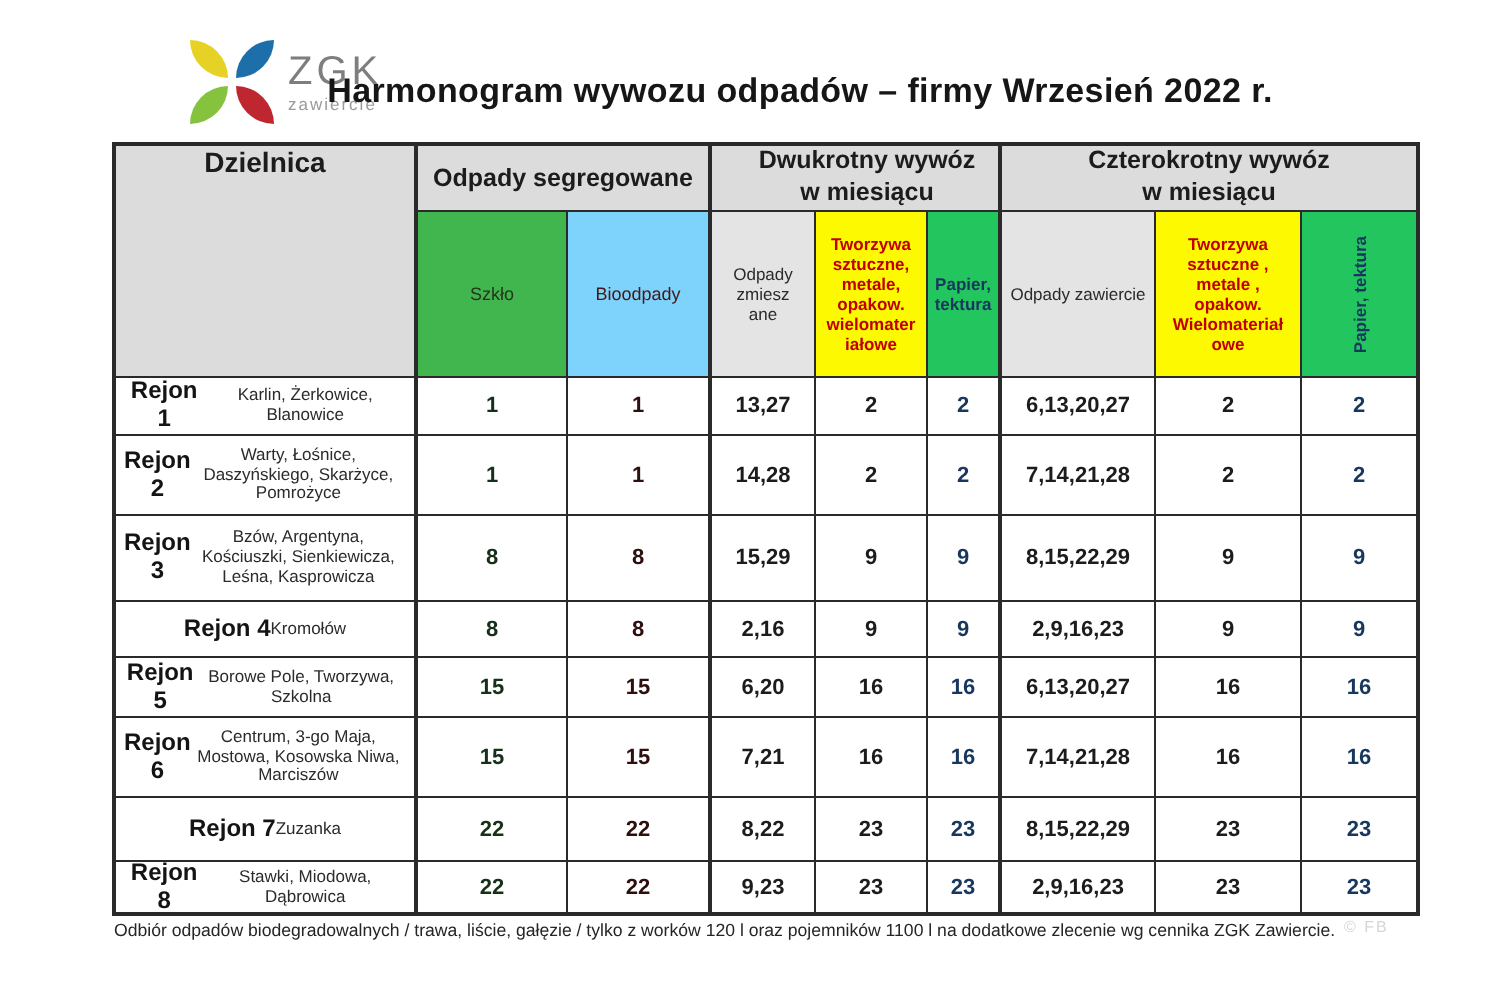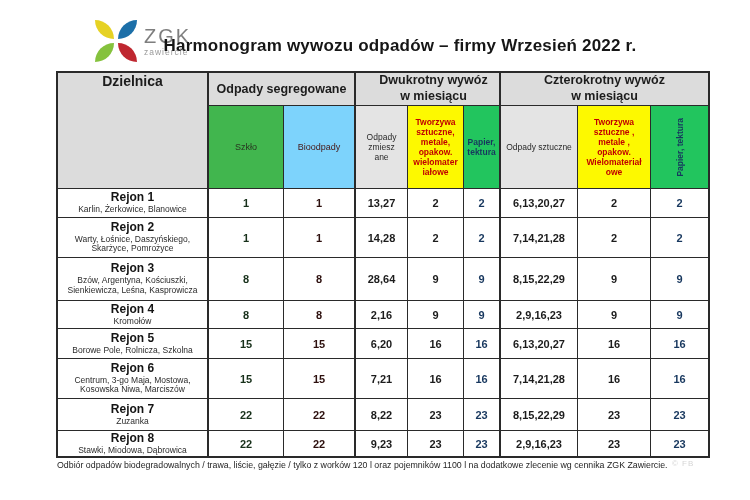--- a/index.html
+++ b/index.html
@@ -61,21 +61,21 @@
   .sh-bio   { color:#461715; }
   .sh-small { font-size:8.5px; color:#2a2a2a; }
   .sh-yel   { font-size:8.5px; font-weight:bold; color:#c00000; line-height:1.18; }
   .sh-pap   { font-size:8.5px; font-weight:bold; color:#17375e; line-height:1.2; }
   .sh-pap-vert {
     font-size:8.5px; font-weight:bold; color:#17375e;
     writing-mode:vertical-rl; transform:rotate(180deg);
     white-space:nowrap;
   }
 
-  .dzcell { flex-direction:column; justify-content:center; padding:1px 4px; background:#fff; }
+  .dzcell { flex-direction:row; justify-content:center; padding:1px 4px; background:#fff; }
   .rejon   { font-size:12px; font-weight:bold; line-height:1.15; color:#141414; }
   .streets { font-size:8.5px; line-height:1.15; color:#2b2b2b; }
 
   .num      { font-size:11px; font-weight:bold; color:#1c1c1c; background:#fff; }
   .num-g    { color:#17301a; }
   .num-r    { color:#2d100e; }
   .num-b    { color:#17375e; }
 
   
   #footnote {
@@ -121,21 +121,21 @@
 zmiesz
 ane</div>
     <div class="cell bg-yellow sh sh-yel">Tworzywa
 sztuczne,
 metale,
 opakow.
 wielomater
 iałowe</div>
     <div class="cell bg-blue sh sh-pap thickR">Papier,
 tektura</div>
-    <div class="cell bg-subgray sh sh-small">Odpady sztuczne</div>
+    <div class="cell bg-subgray sh sh-small">Odpady zawiercie</div>
     <div class="cell bg-yellow sh sh-yel">Tworzywa
 sztuczne ,
 metale ,
 opakow.
 Wielomateriał
 owe</div>
     <div class="cell bg-blue lastc">
       <span class="sh-pap-vert">Papier, tektura</span>
     </div>
 
@@ -164,21 +164,21 @@
     <div class="cell num">7,14,21,28</div>
     <div class="cell bg-yellow num">2</div>
     <div class="cell bg-blue num num-b lastc">2</div>
 
     <div class="cell dzcell thickR">
       <div class="rejon">Rejon 3</div>
       <div class="streets">Bzów, Argentyna, Kościuszki, Sienkiewicza, Leśna, Kasprowicza</div>
     </div>
     <div class="cell bg-green num num-g">8</div>
     <div class="cell bg-red num num-r thickR">8</div>
-    <div class="cell num">28,64</div>
+    <div class="cell num">15,29</div>
     <div class="cell bg-yellow num">9</div>
     <div class="cell bg-blue num num-b thickR">9</div>
     <div class="cell num">8,15,22,29</div>
     <div class="cell bg-yellow num">9</div>
     <div class="cell bg-blue num num-b lastc">9</div>
 
     <div class="cell dzcell thickR">
       <div class="rejon">Rejon 4</div>
       <div class="streets">Kromołów</div>
     </div>
@@ -186,21 +186,21 @@
     <div class="cell bg-red num num-r thickR">8</div>
     <div class="cell num">2,16</div>
     <div class="cell bg-yellow num">9</div>
     <div class="cell bg-blue num num-b thickR">9</div>
     <div class="cell num">2,9,16,23</div>
     <div class="cell bg-yellow num">9</div>
     <div class="cell bg-blue num num-b lastc">9</div>
 
     <div class="cell dzcell thickR">
       <div class="rejon">Rejon 5</div>
-      <div class="streets">Borowe Pole, Rolnicza, Szkolna</div>
+      <div class="streets">Borowe Pole, Tworzywa, Szkolna</div>
     </div>
     <div class="cell bg-green num num-g">15</div>
     <div class="cell bg-red num num-r thickR">15</div>
     <div class="cell num">6,20</div>
     <div class="cell bg-yellow num">16</div>
     <div class="cell bg-blue num num-b thickR">16</div>
     <div class="cell num">6,13,20,27</div>
     <div class="cell bg-yellow num">16</div>
     <div class="cell bg-blue num num-b lastc">16</div>
 

